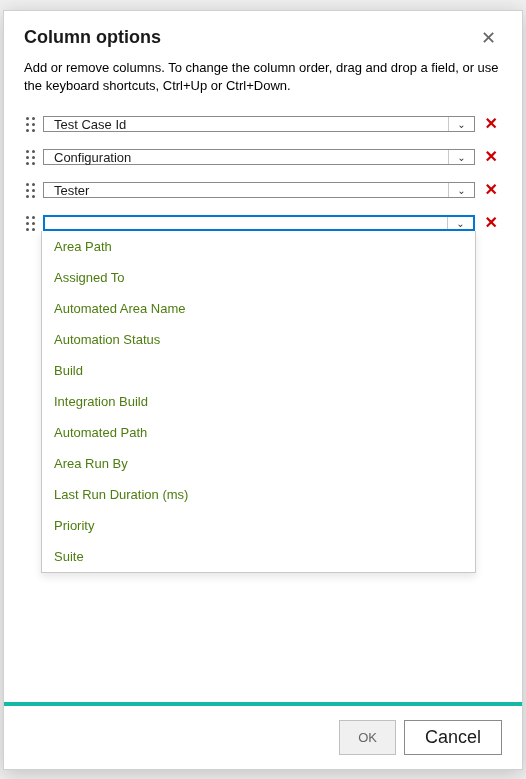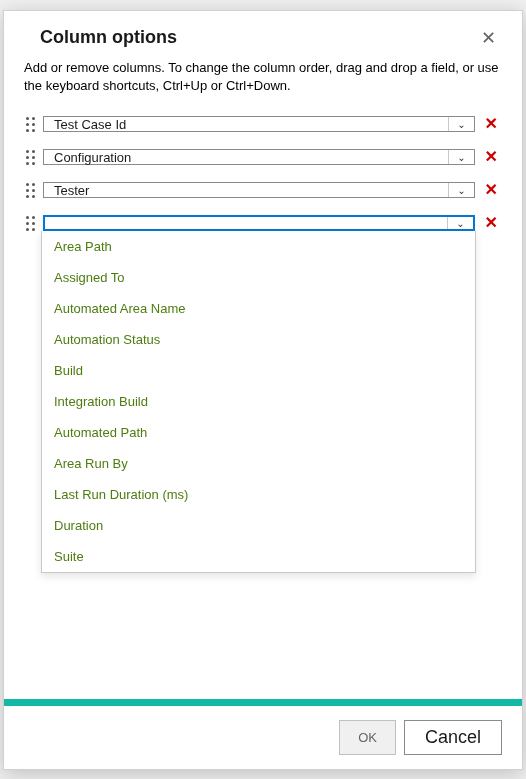--- a/index.html
+++ b/index.html
@@ -26,21 +26,21 @@
       box-shadow: 0 4px 20px rgba(0,0,0,0.2);
       display: flex;
       flex-direction: column;
       position: relative;
     }
 
     .dialog-header {
       display: flex;
       justify-content: space-between;
       align-items: center;
-      padding: 16px 20px 10px 36px;
+      padding: 16px 20px 10px 20px;
       border-bottom: none;
     }
 
     .dialog-title {
       font-size: 18px;
       font-weight: 600;
       color: #1a1a1a;
     }
 
     .close-btn {
@@ -187,21 +187,21 @@
       color: #4d7c0f;
       cursor: pointer;
       border-bottom: none;
     }
 
     .dialog-footer {
       display: flex;
       justify-content: flex-end;
       gap: 8px;
       padding: 14px 20px;
-      border-top: 7px solid #14b8a6;
+      border-top: 4px solid #14b8a6;
       margin-top: auto;
     }
 
     .btn-ok {
       background: #f0f0f0;
       border: 1px solid #c0c0c0;
       padding: 6px 18px;
       font-size: 13px;
       cursor: pointer;
       color: #666;
@@ -299,21 +299,21 @@
         <div class="dropdown-list">
           <div class="dropdown-item">Area Path</div>
           <div class="dropdown-item">Assigned To</div>
           <div class="dropdown-item">Automated Area Name</div>
           <div class="dropdown-item">Automation Status</div>
           <div class="dropdown-item">Build</div>
           <div class="dropdown-item">Integration Build</div>
           <div class="dropdown-item">Automated Path</div>
           <div class="dropdown-item">Area Run By</div>
           <div class="dropdown-item">Last Run Duration (ms)</div>
-          <div class="dropdown-item">Duration</div>
+          <div class="dropdown-item">Priority</div>
           <div class="dropdown-item">Suite</div>
         </div>
       </div>
       <button class="delete-btn">✕</button>
     </div>
 
     <div class="add-row">
       <button class="add-btn">+</button>
     </div>
   </div>

